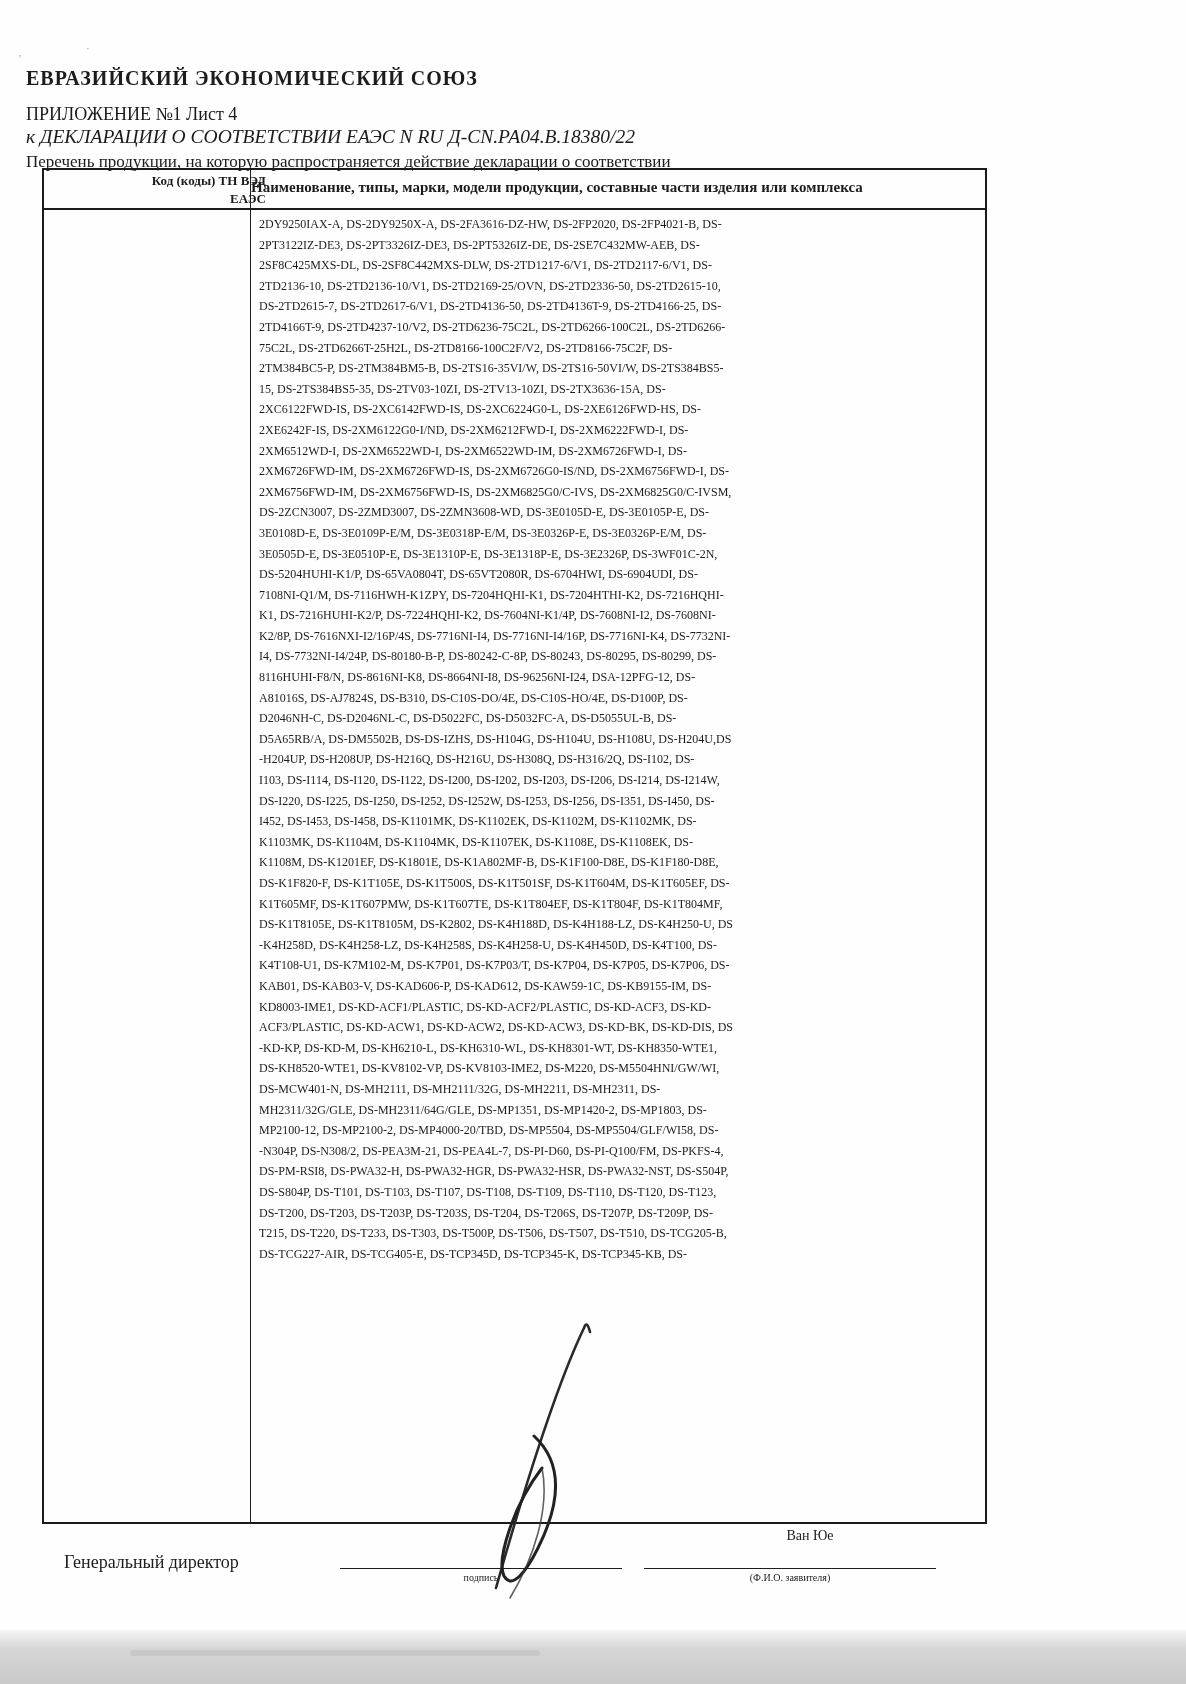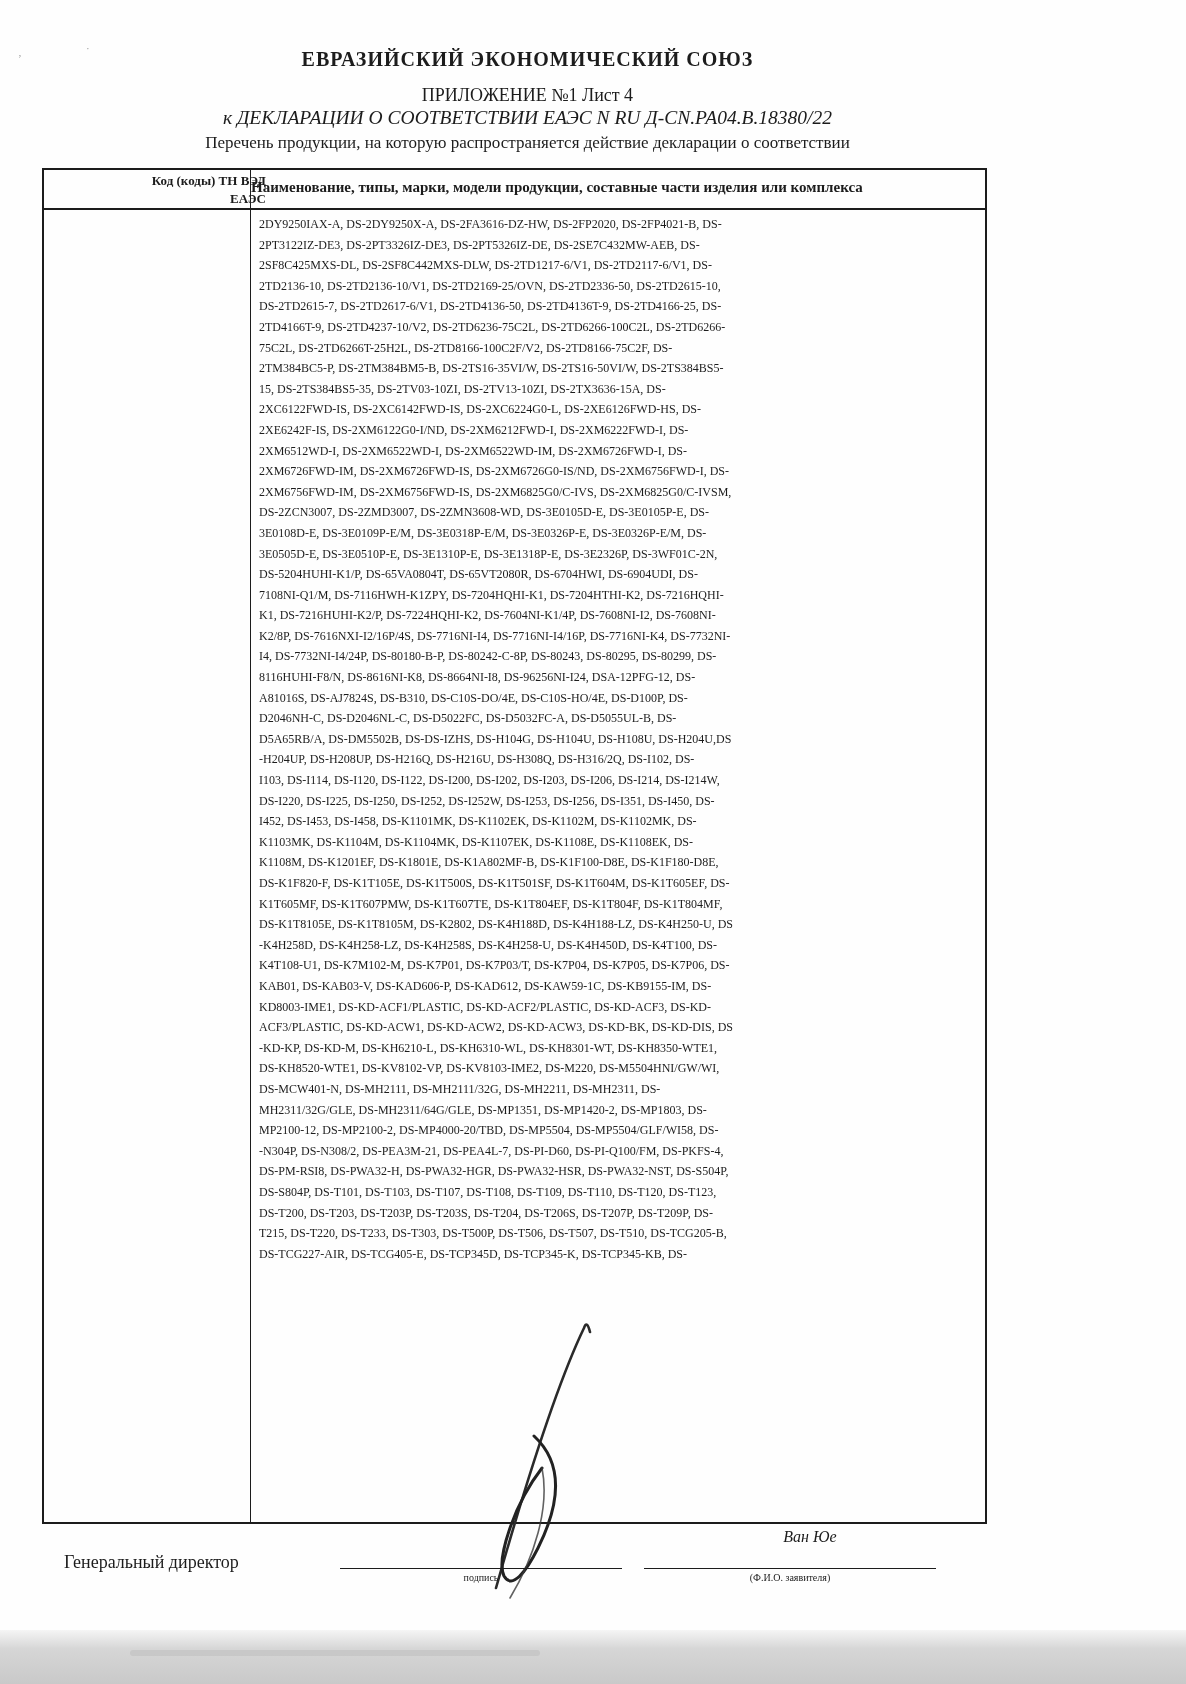--- a/index.html
+++ b/index.html
@@ -5,36 +5,36 @@
   html,body{margin:0;padding:0;background:#e9e9e9;}
   .page{
     position:relative;
     width:1186px;height:1684px;
     background:#fefefe;
     font-family:"Liberation Serif","DejaVu Serif",serif;
     color:#1c1c1c;
     overflow:hidden;
     margin:0 auto;
   }
-  .hdr{position:absolute;left:56px;width:943px;text-align:center;white-space:nowrap;}
+  .hdr{position:absolute;left:26px;width:943px;white-space:nowrap;margin-top:19px;}
   .hdr-union{top:48px;font-size:20px;font-weight:bold;letter-spacing:1px;}
   .hdr-appendix{top:85px;font-size:18px;}
   .hdr-decl{top:107px;font-size:19.5px;font-style:italic;}
   .hdr-sub{top:133px;font-size:17px;}
 
   .tbl{position:absolute;left:42px;top:168px;width:941px;height:1352px;border:2px solid #1c1c1c;}
   .tbl .vdiv{position:absolute;left:206px;top:0;bottom:0;width:1px;background:#1c1c1c;}
   .tbl .hdr-row{position:absolute;left:0;top:0;width:100%;height:40px;border-bottom:2px solid #1c1c1c;box-sizing:border-box;}
   .cell-c1h{position:absolute;left:0;top:2px;width:206px;text-align:right;font-weight:bold;font-size:13px;line-height:18px;padding-left:16px;}
   .cell-c2h{position:absolute;left:207px;top:9px;width:734px;font-weight:bold;font-size:15px;}
   .body-lines{position:absolute;left:215px;top:44px;width:724px;font-size:12px;line-height:20.6px;}
   .body-lines div{white-space:nowrap;}
 
   .footer-pos{position:absolute;left:64px;top:1528px;font-size:18px;margin-top:24px;}
-  .footer-name{position:absolute;left:700px;top:1528px;width:220px;text-align:center;font-size:16px;font-style:italic;}
+  .footer-name{position:absolute;left:700px;top:1528px;width:220px;text-align:center;font-size:14px;}
   .sig-line{position:absolute;top:1568px;height:1px;background:#1c1c1c;}
   .sig-line.l1{left:340px;width:282px;}
   .sig-line.l2{left:644px;width:292px;}
   .sig-cap{position:absolute;top:1572px;font-size:10px;text-align:center;}
   .sig-cap.c1{left:340px;width:282px;}
   .sig-cap.c2{left:644px;width:292px;}
   .signature{position:absolute;left:438px;top:1318px;width:200px;height:282px;}
 
   .speck{position:absolute;color:#9a9a9a;font-size:11px;}
   .speck.s1{left:18px;top:52px;}

